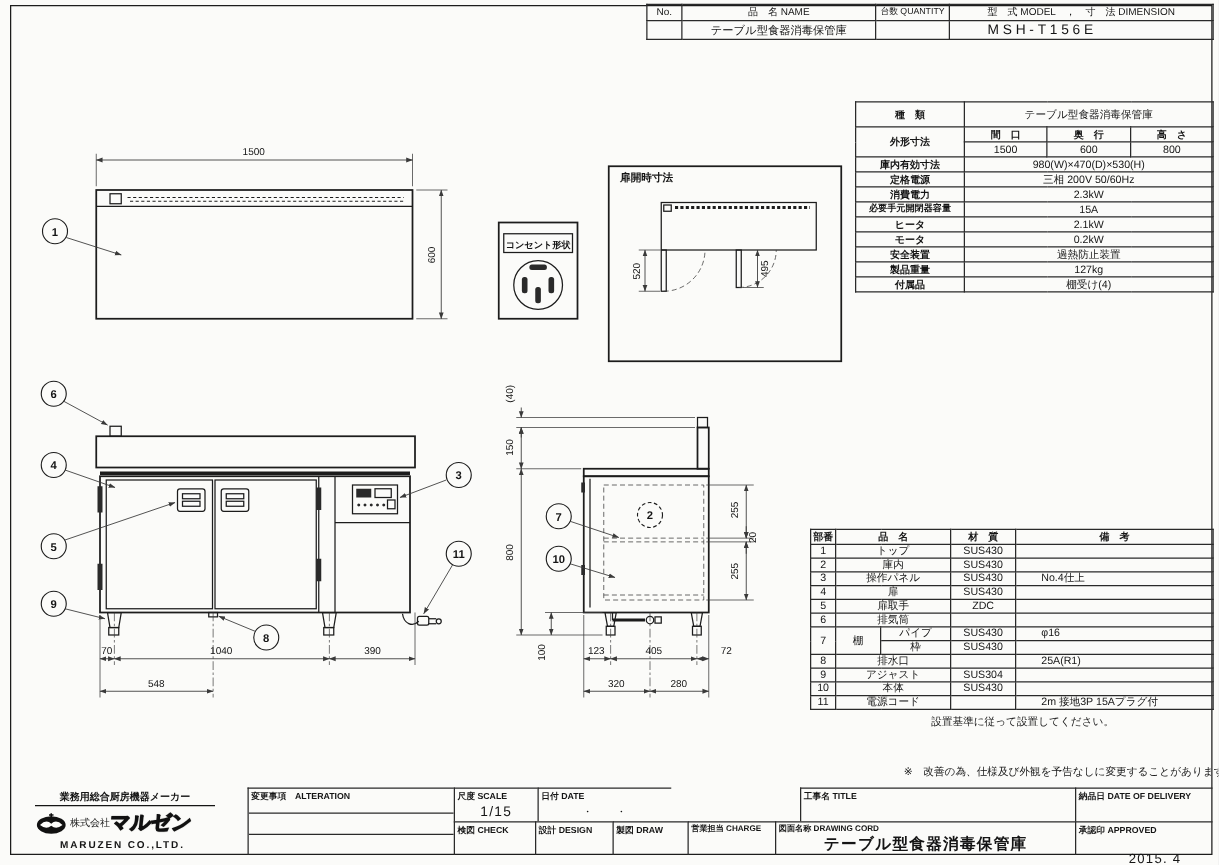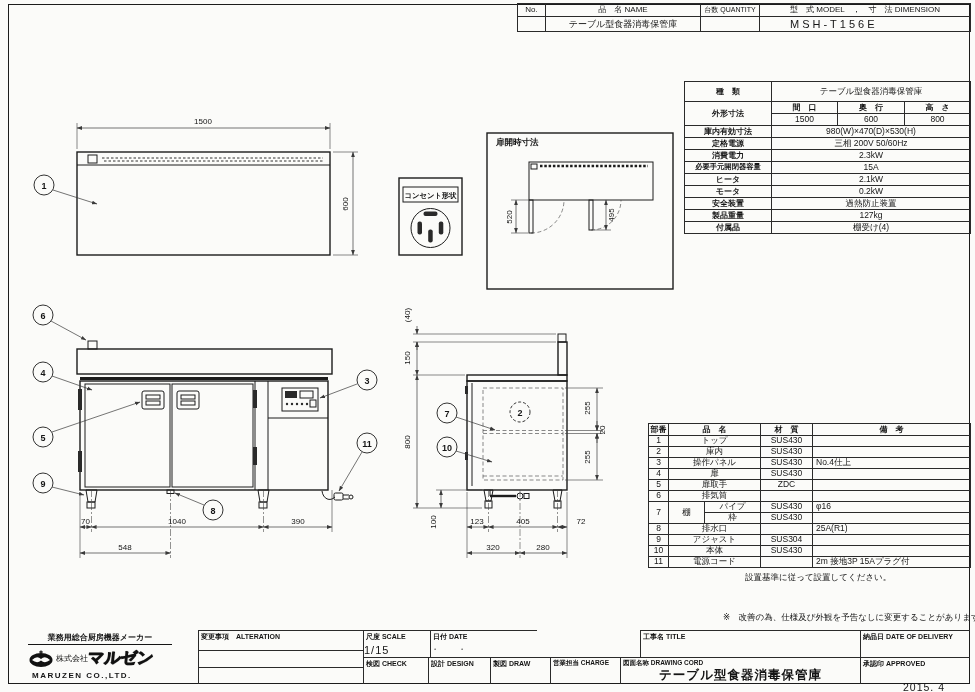--- a/index.html
+++ b/index.html
@@ -17,38 +17,38 @@
   #hdr-table td.val{height:15px;font-size:9px}
   #hdr-table td.model{font-size:11px;letter-spacing:3px;text-align:left;padding-left:30px}
   
   #spec-table{left:684px;top:81px;width:287px}
   #spec-table td.lbl{font-weight:bold;font-size:8px}
   #spec-table td.kind{height:20px}
   
   #parts-table{left:648px;top:423px;width:322px}
   #parts-table td{height:11px}
   #parts-table td.hd{font-weight:bold;font-size:8px;height:12px}
-  #parts-table td.note{text-align:left;padding-left:3px}
+  #parts-table td.note{text-align:left;padding-left:20px}
   
   .note-line{position:absolute;font-size:8.5px;white-space:nowrap}
   
   .tb{position:absolute;border-left:1px solid #2a2a2a;border-top:1px solid #2a2a2a;font-size:7px;overflow:hidden}
   .tb .lab{font-size:7px;font-weight:bold;text-align:left;padding:1px 2px;white-space:nowrap}
-  .tb .big{font-size:11px;text-align:left;margin-top:1px;letter-spacing:1px}
+  .tb .big{font-size:11px;text-align:center;margin-top:1px;letter-spacing:1px}
   .tb .num{font-size:12.5px;text-align:center;letter-spacing:3px}
   .tb .dwgname{font-size:12.5px;font-weight:bold;text-align:center;letter-spacing:1px;margin-top:2px}
   .alt-row{border-top:1px solid #2a2a2a;height:17px}
   
   #logo-area{position:absolute;left:28px;top:632px;width:144px}
   #logo-tagline{font-size:8px;font-weight:bold;text-align:center;border-bottom:1.5px solid #151515;padding-bottom:1px;white-space:nowrap}
   #logo-row{display:flex;align-items:center;margin-top:3px}
   #logo-prefix{font-size:8px;font-weight:normal;margin-left:2px;white-space:nowrap}
   #logo-brand{font-size:16px;font-weight:bold;transform:skewX(-6deg);letter-spacing:0px;white-space:nowrap;
               color:#fff;-webkit-text-stroke:1px #111;text-shadow:0 0 1px #111}
-  #logo-en{font-size:8px;font-weight:bold;letter-spacing:1.5px;margin-left:4px;margin-top:2px;white-space:nowrap}
+  #logo-en{font-size:8px;font-weight:bold;letter-spacing:1.5px;margin-left:20px;margin-top:2px;white-space:nowrap}
   #issue-date{position:absolute;left:903px;top:681px;font-size:10.5px;letter-spacing:1px}
   
   .ln{stroke:#1c1c1c;stroke-width:1;fill:none}
   .thk{stroke-width:1.4}
   .fat{stroke-width:2.8}
   .ext{stroke:#3a3a3a;stroke-width:0.6;fill:none}
   .dim{stroke:#3a3a3a;stroke-width:0.7;fill:none;marker-start:url(#arr);marker-end:url(#arr)}
   .dime{stroke:#3a3a3a;stroke-width:0.7;fill:none;marker-end:url(#arr)}
   .dsh{stroke-dasharray:4 2.5}
   .dsh2{stroke-dasharray:2.5 2;stroke-width:0.9}

